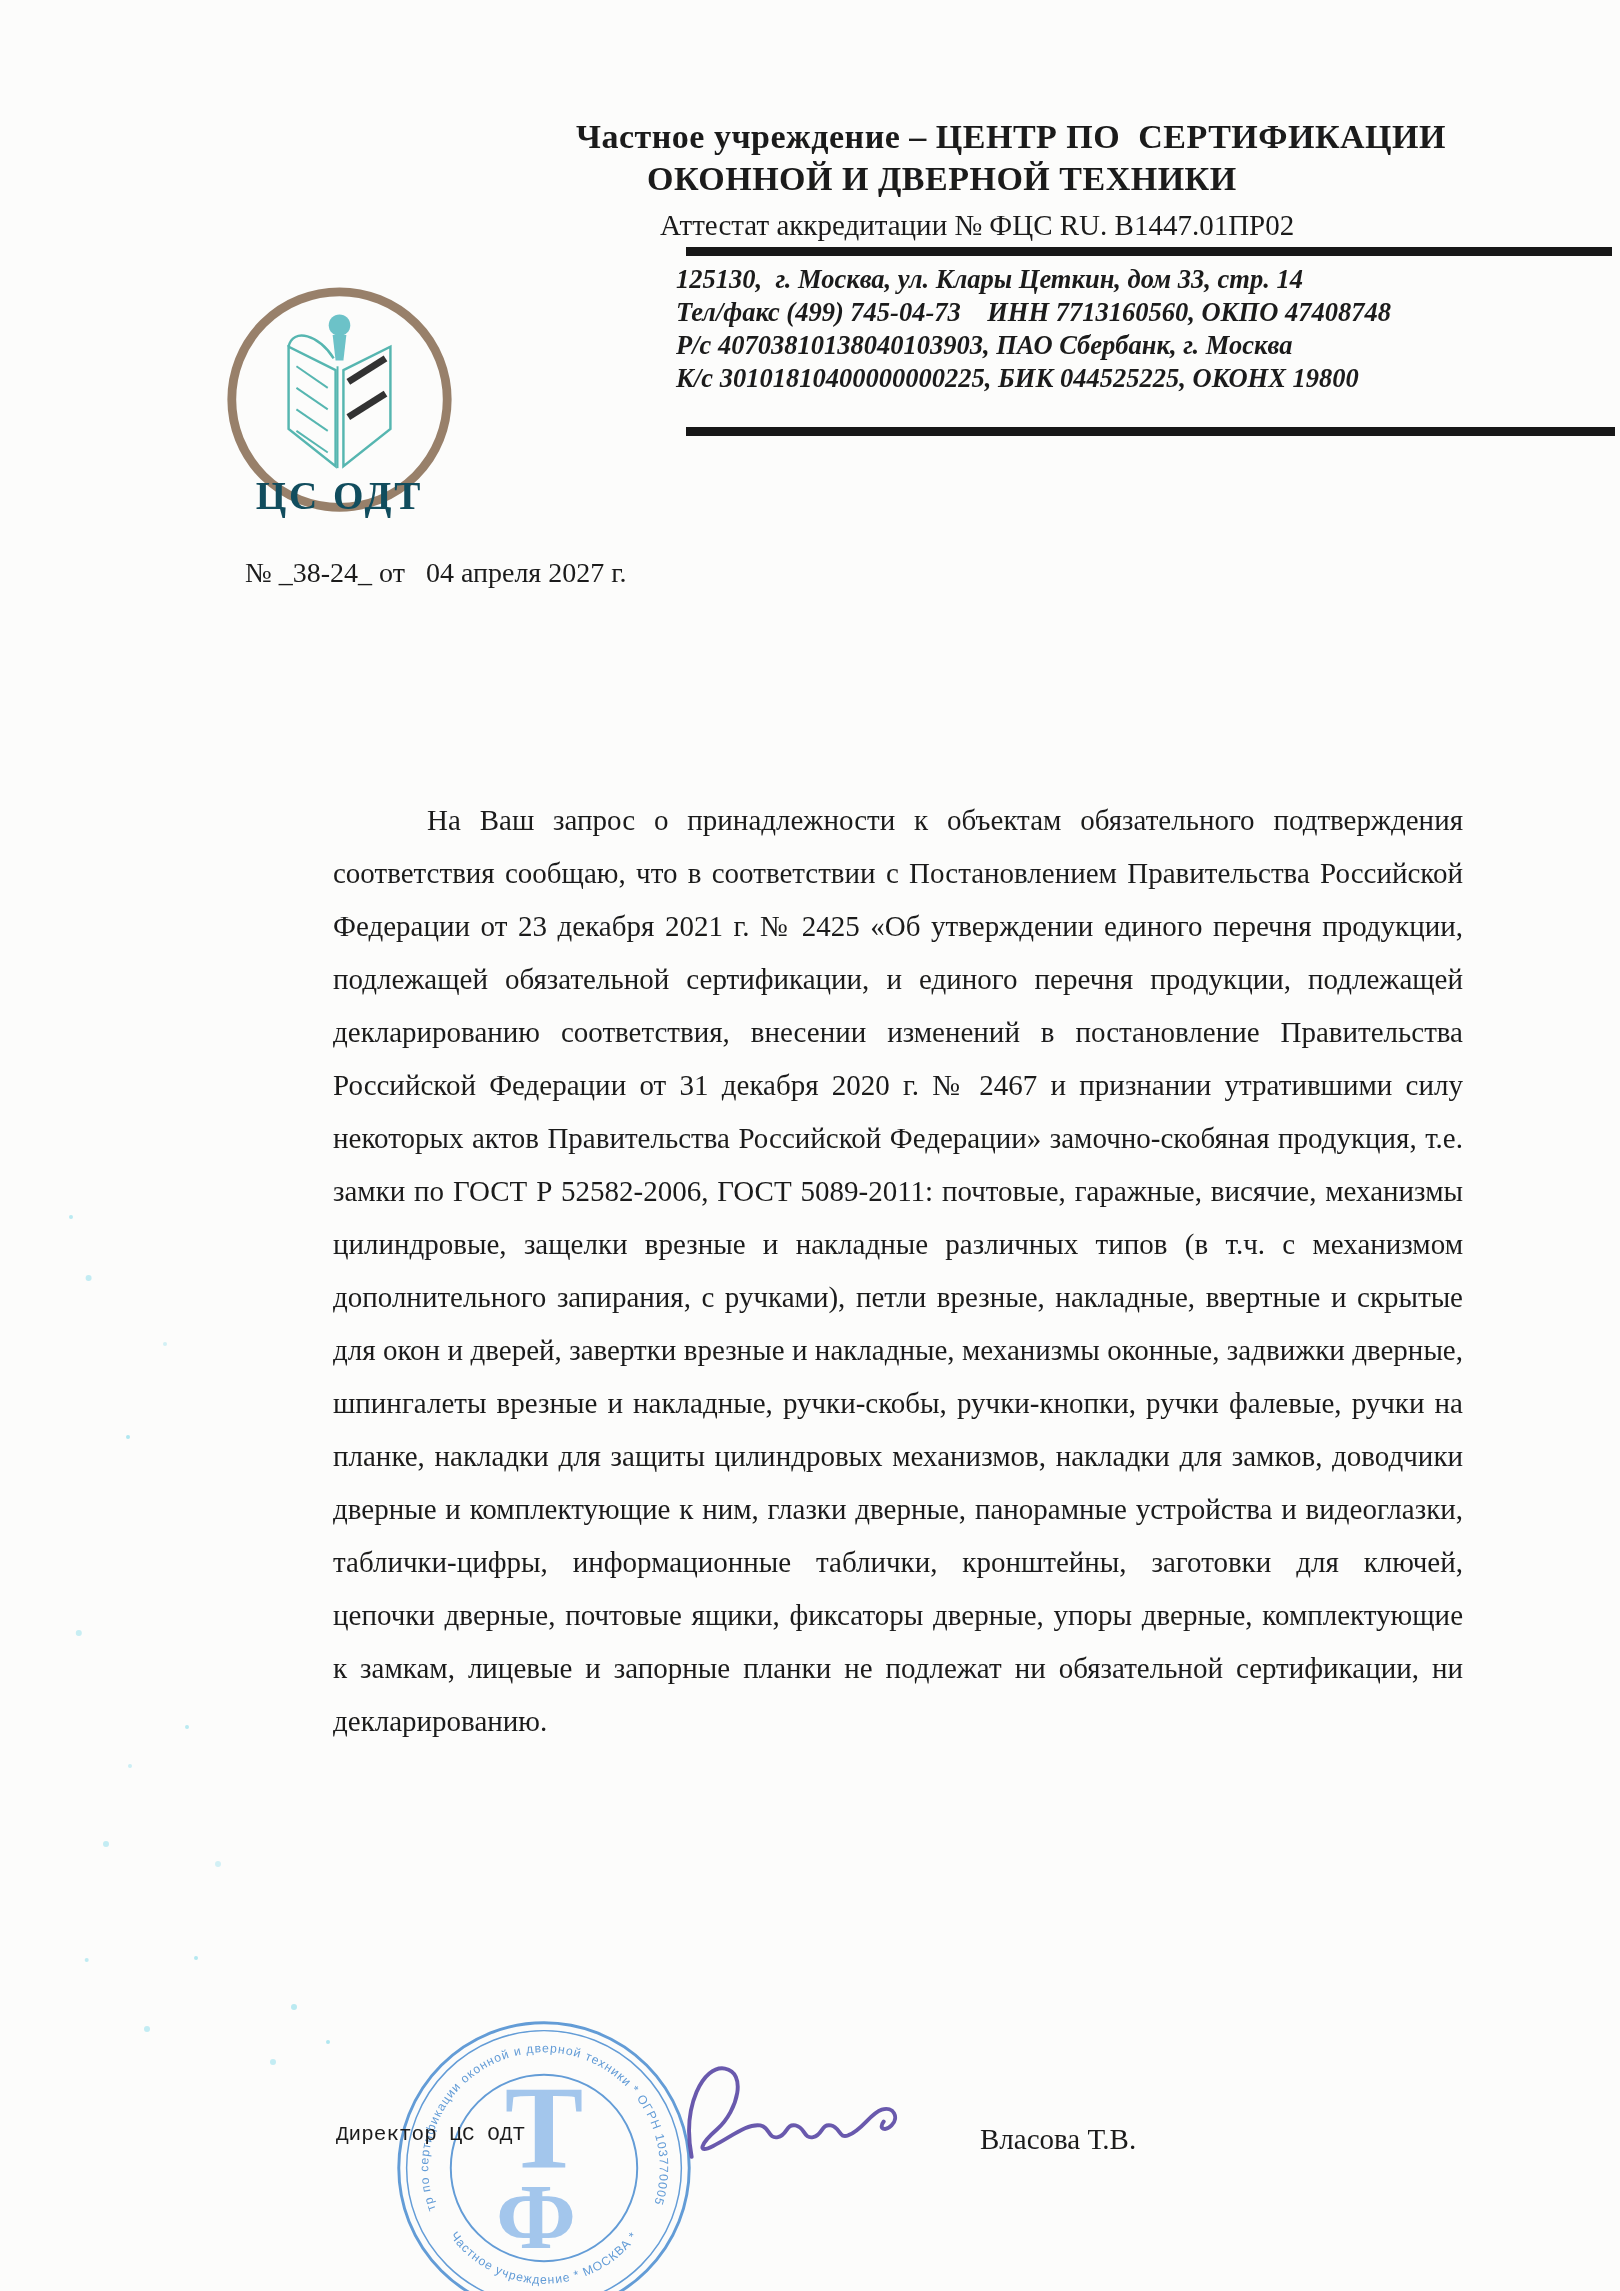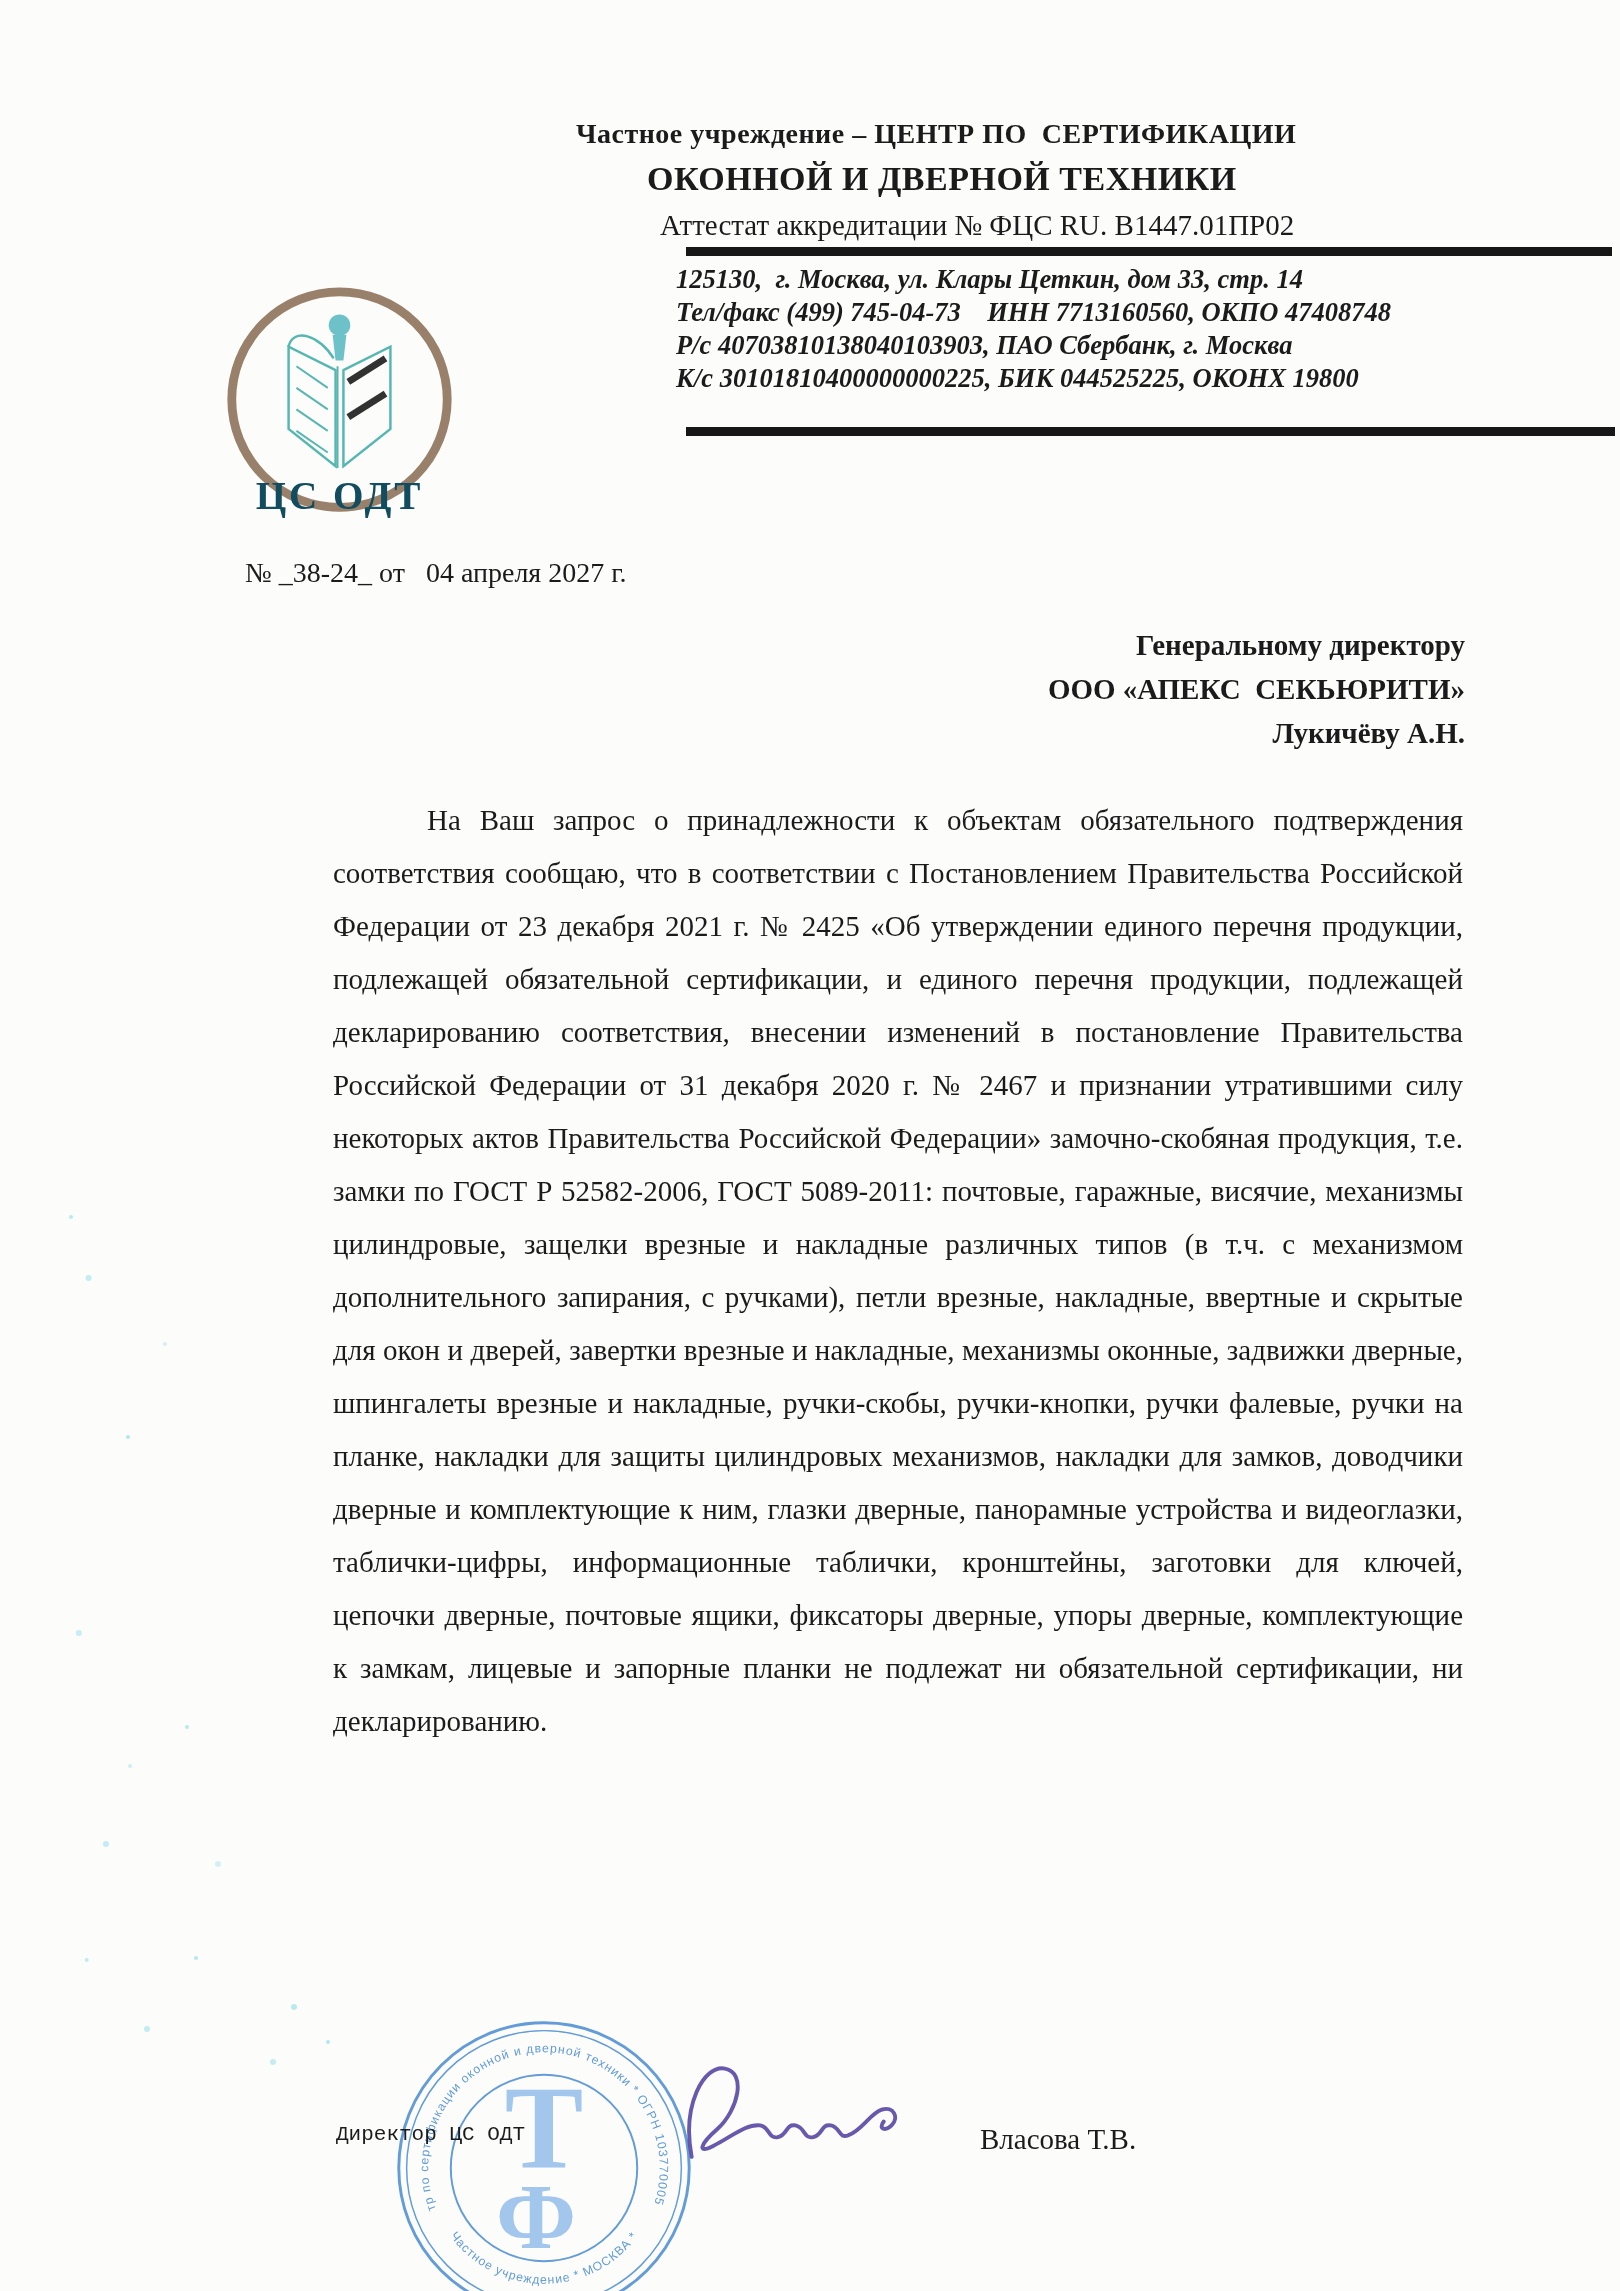--- a/index.html
+++ b/index.html
@@ -5,21 +5,21 @@
   html,body { margin:0; padding:0; background:#e8e8e8; }
   .page {
     position:relative; width:1620px; height:2292px; margin:0 auto;
     background:#fcfcfb; overflow:hidden;
     font-family:"Liberation Serif", serif; color:#1b1b1b;
   }
   .abs { position:absolute; }
   .pre { white-space:pre; }
 
   
-  .org-line1 { left:576px; top:118px; font-size:28px; font-weight:bold; letter-spacing:0.5px; }
+  .org-line1 { left:576px; top:118px; font-size:34px; font-weight:bold; letter-spacing:0.5px; }
   .org-line2 { left:647px; top:160px; font-size:34px; font-weight:bold; letter-spacing:0.5px; }
   .accred    { left:660px; top:209px; font-size:29px; text-decoration-thickness:2px; text-underline-offset:4.9px; }
   .rule      { background:#171717; height:8.8px; }
   .rule-top    { left:686px; top:247px; width:926px; }
   .rule-bottom { left:686px; top:427px; width:929px; }
   .addr {
     left:676px; top:263px; font-size:26.5px; font-weight:bold; font-style:italic;
     line-height:33px;
   }
 
@@ -103,25 +103,20 @@
       <g stroke="#1d1d1d" stroke-width="7" opacity="0.9">
         <path d="M129 108 L167 84" fill="none"></path>
         <path d="M129 144 L167 120" fill="none"></path>
       </g>
       <text x="120" y="238" text-anchor="middle" font-family="Liberation Serif, serif" font-weight="bold" font-size="40" letter-spacing="3" fill="#114d5e">ЦС ОДТ</text>
     </svg>
   </div>
 
   <div class="abs pre refline">№ _38-24_ от   04 апреля 2027 г.</div>
 
-  <div class="abs recipient">
-    <div class="pre">Генеральному директору</div>
-    <div class="pre">ООО «АПЕКС  СЕКЬЮРИТИ»</div>
-    <div class="pre">Лукичёву А.Н.</div>
-  </div>
 
   <div class="abs bodytext">
     <p>На Ваш запрос о принадлежности к объектам обязательного подтверждения соответствия сообщаю, что в соответствии с Постановлением Правительства Российской Федерации от 23 декабря 2021 г. № 2425 «Об утверждении единого перечня продукции, подлежащей обязательной сертификации, и единого перечня продукции, подлежащей декларированию соответствия, внесении изменений в постановление Правительства Российской Федерации от 31 декабря 2020 г. № 2467 и признании утратившими силу некоторых актов Правительства Российской Федерации» замочно-скобяная продукция, т.е. замки по ГОСТ Р 52582-2006, ГОСТ 5089-2011: почтовые, гаражные, висячие, механизмы цилиндровые, защелки врезные и накладные различных типов (в т.ч. с механизмом дополнительного запирания, с ручками), петли врезные, накладные, ввертные и скрытые для окон и дверей, завертки врезные и накладные, механизмы оконные, задвижки дверные, шпингалеты врезные и накладные, ручки-скобы, ручки-кнопки, ручки фалевые, ручки на планке, накладки для защиты цилиндровых механизмов, накладки для замков, доводчики дверные и комплектующие к ним, глазки дверные, панорамные устройства и видеоглазки, таблички-цифры, информационные таблички, кронштейны, заготовки для ключей, цепочки дверные, почтовые ящики, фиксаторы дверные, упоры дверные, комплектующие к замкам, лицевые и запорные планки не подлежат ни обязательной сертификации, ни декларированию.</p>
   </div>
 
   <svg class="abs stamp-svg" width="314" height="314" viewBox="0 0 320 320" opacity="0.88">
     <defs>
       <path id="arcTop" d="M 49.1 200.4 A 118 118 0 1 1 270.9 200.4"></path>
       <path id="arcBottom" d="M 49.1 200.4 A 118 118 0 0 0 270.9 200.4"></path>
     </defs>

